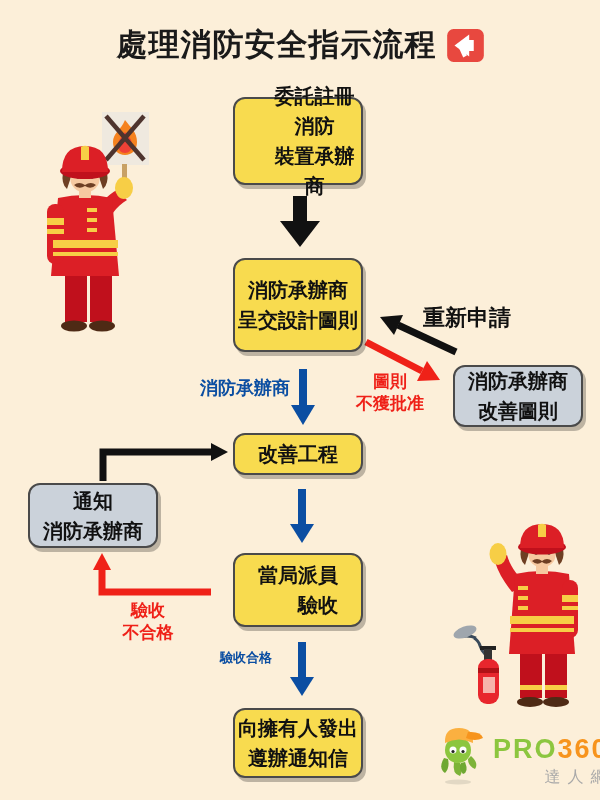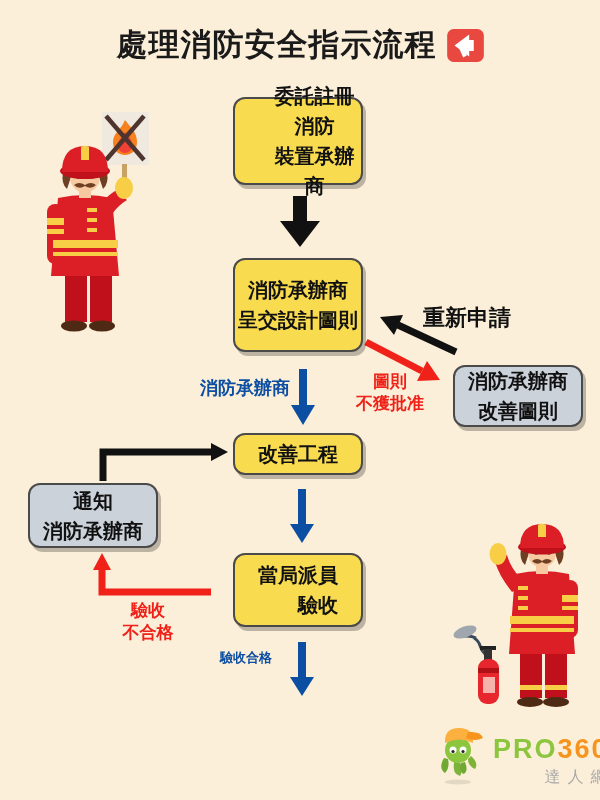--- a/index.html
+++ b/index.html
@@ -130,20 +130,22 @@
 裝置承辦商</div>
   <div class="box box-yellow b2">消防承辦商
 呈交設計圖則</div>
   <div class="box box-gray bgR">消防承辦商
 改善圖則</div>
   <div class="box box-yellow b3">改善工程</div>
   <div class="box box-gray bgL">通知
 消防承辦商</div>
   <div class="box box-yellow b4">當局派員
 驗收</div>
+  <div class="box box-yellow b5">向擁有人發出
+遵辦通知信</div>
 
   <div class="lbl lbl-blue l-approved">消防承辦商</div>
   <div class="lbl lbl-red l-rejected">圖則
 不獲批准</div>
   <div class="lbl lbl-black l-reapply">重新申請</div>
   <div class="lbl lbl-red l-fail">驗收
 不合格</div>
   <div class="lbl lbl-blue l-pass">驗收合格</div>
 
   <svg class="ff-left" width="168" height="238" viewBox="0 0 168 238">

